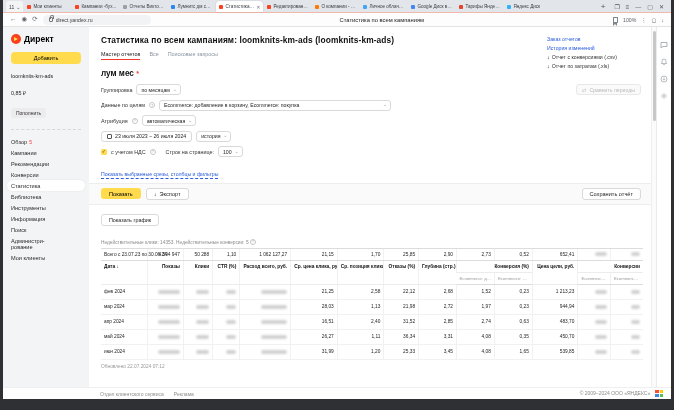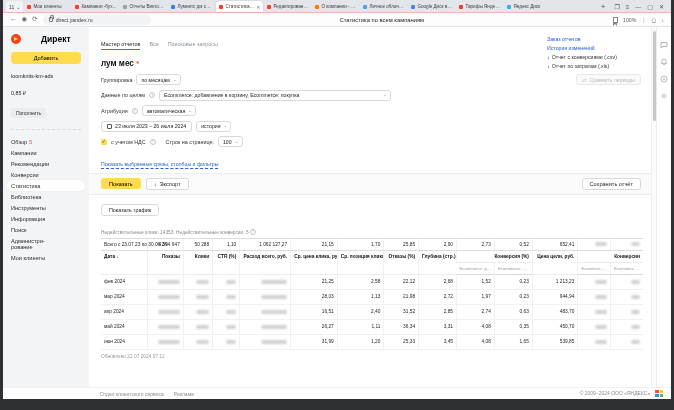--- a/index.html
+++ b/index.html
@@ -26,21 +26,21 @@
   .lock:before{ content:""; position:absolute; top:-3px; left:0.4px; width:2.2px; height:2.5px; border:0.8px solid #777; border-bottom:none; border-radius:2px 2px 0 0; }
   .pagetitle { flex:1; text-align:center; color:#202124; font-size:5.8px; white-space:nowrap; overflow:hidden; }
   .tbright { display:flex; align-items:center; gap:5px; font-size:5.2px; color:#5f6368; }
   .flag { width:5px; height:6px; background:transparent; border:0.8px solid #80868b; border-bottom:none; position:relative; }
   .flag:after{ content:""; position:absolute; bottom:-3px; left:-0.8px; border:2.4px solid #80868b; border-top:none; border-color:transparent #80868b; border-bottom:2px solid transparent; border-top:2px solid #80868b; width:0; }
 
   
   .bodyrow { flex:1; display:flex; min-height:0; position:relative; background:#fff; }
 
   aside.sidebar { width:86px; background:#f3f4f6; padding:7px 8px; flex:0 0 auto; }
-  .brand { display:flex; align-items:flex-end; gap:20px; margin-bottom:8px; }
+  .brand { display:flex; align-items:flex-end; gap:3px; margin-bottom:8px; }
   .brandmark { width:10px; height:10px; border-radius:50%; background:#fc3f1d; position:relative; }
   .brandmark:after { content:""; position:absolute; left:3px; top:2.5px; border-left:4px solid #ffdb4d; border-top:2.5px solid transparent; border-bottom:2.5px solid transparent; }
   .brandname { font-size:8.5px; font-weight:bold; color:#000; }
   .addbtn { background:#ffdb4d; border-radius:4px; font-size:5.6px; color:#000; text-align:center; padding:3px 0; margin-bottom:9px; }
   .acct { font-size:5.4px; color:#1f1f1f; margin-bottom:10px; }
   .bal { font-size:5.4px; color:#1f1f1f; margin-bottom:4px; }
   .topup { display:inline-block; background:#ececee; border-radius:3px; font-size:5px; color:#333; padding:2px 5px; margin-bottom:7px; }
   .sdiv { border-top:1px dashed #d8d8dc; margin:4px 0 6px; }
   .smenu div.sitem { font-size:5.6px; color:#2b2b2b; padding:2.5px 4px; border-radius:6px; margin:0 -4px; position:relative; white-space:pre-line; }
   .smenu div.sitem.active { background:#fff; box-shadow:0 0 2px rgba(0,0,0,.08); }
@@ -209,20 +209,21 @@
           <div class="sitem">Инструменты</div>
           <div class="sitem">Информация</div>
           <div class="sitem">Поиск</div>
           <div class="sitem">Администри-
 рование</div>
           <div class="sitem">Мои клиенты</div>
         </div>
     </aside>
 
     <main class="main">
+      <h1 class="ptitle">Статистика по всем кампаниям: loomknits-km-ads (loomknits-km-ads)</h1>
 
       <div class="hlinks">
         <a class="blue">Заказ отчетов</a>
         <a class="blue">История изменений</a>
         <div class="dl">
           <span class="dlarr">↓</span>
           <span>Отчет с конверсиями (.csv)</span>
         </div>
         <div class="dl">
           <span class="dlarr">↓</span>

